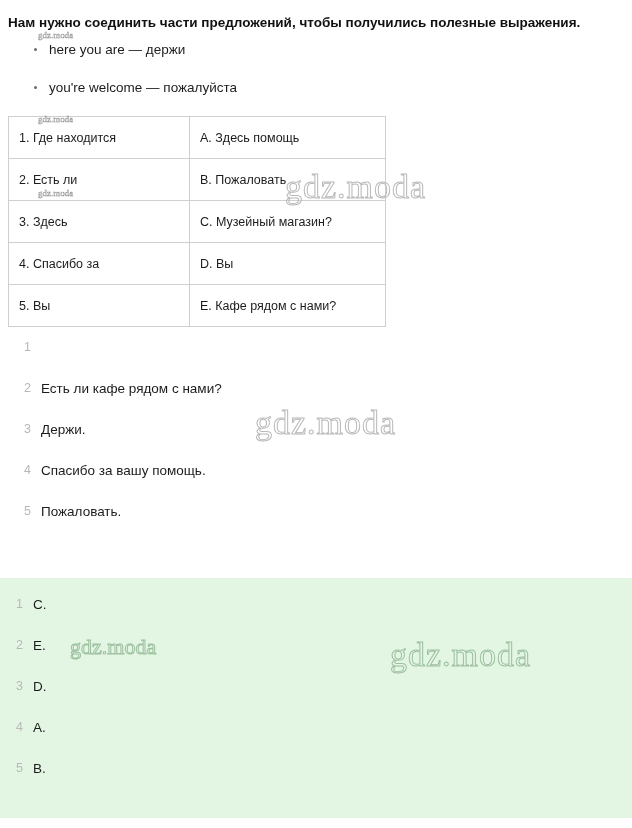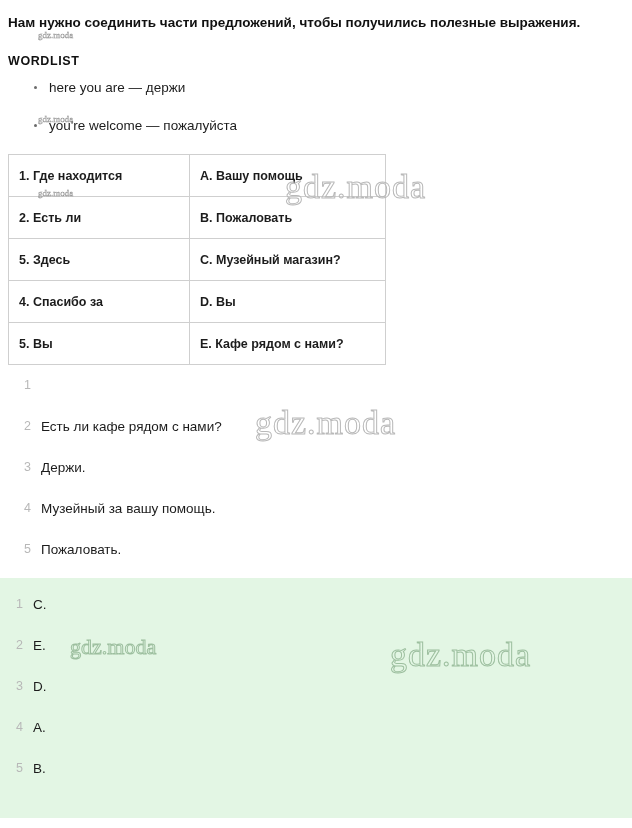--- a/index.html
+++ b/index.html
@@ -58,21 +58,20 @@
     width: 3px;
     height: 3px;
     border-radius: 50%;
     background: #6b6b6b;
   }
   table.match {
     border-collapse: collapse;
     margin: 6px 0 0 0;
     table-layout: fixed;
     width: 345px;
-    font-weight: bold;
   }
   table.match td {
     border: 1px solid #cfcfcf;
     font-size: 12.5px;
     color: #1c1c1c;
     height: 41px;
     padding: 0 10px;
     vertical-align: middle;
   }
   table.match td.left {
@@ -156,39 +155,38 @@
     -webkit-text-stroke: 1px #9dbf9f;
   }
 </style>
 </head>
 <body>
 
 <div class="page">
 
   <p class="intro">Нам нужно соединить части предложений, чтобы получились полезные выражения.</p>
 
-  <div class="wordlist-title">WORDLIST</div>
 
   <ul class="wordlist">
     <li>here you are — держи</li>
     <li>you're welcome — пожалуйста</li>
   </ul>
 
   <table class="match">
     <tbody>
       <tr>
         <td class="left">1. Где находится</td>
-        <td class="right">A. Вашу помощь</td>
+        <td class="right">A. Здесь помощь</td>
       </tr>
       <tr>
         <td class="left">2. Есть ли</td>
         <td class="right">B. Пожаловать</td>
       </tr>
       <tr>
-        <td class="left">5. Здесь</td>
+        <td class="left">3. Здесь</td>
         <td class="right">C. Музейный магазин?</td>
       </tr>
       <tr>
         <td class="left">4. Спасибо за</td>
         <td class="right">D. Вы</td>
       </tr>
       <tr>
         <td class="left">5. Вы</td>
         <td class="right">E. Кафе рядом с нами?</td>
       </tr>
@@ -202,21 +200,21 @@
     <li>
       <span class="num">2</span>
       <span>Есть ли кафе рядом с нами?</span>
     </li>
     <li>
       <span class="num">3</span>
       <span>Держи.</span>
     </li>
     <li>
       <span class="num">4</span>
-      <span>Музейный за вашу помощь.</span>
+      <span>Спасибо за вашу помощь.</span>
     </li>
     <li>
       <span class="num">5</span>
       <span>Пожаловать.</span>
     </li>
   </ol>
 
   <div class="green-block" style="top:578px; height:240px;">
     <ul class="green-list" style="padding-top:6px;">
       <li>

